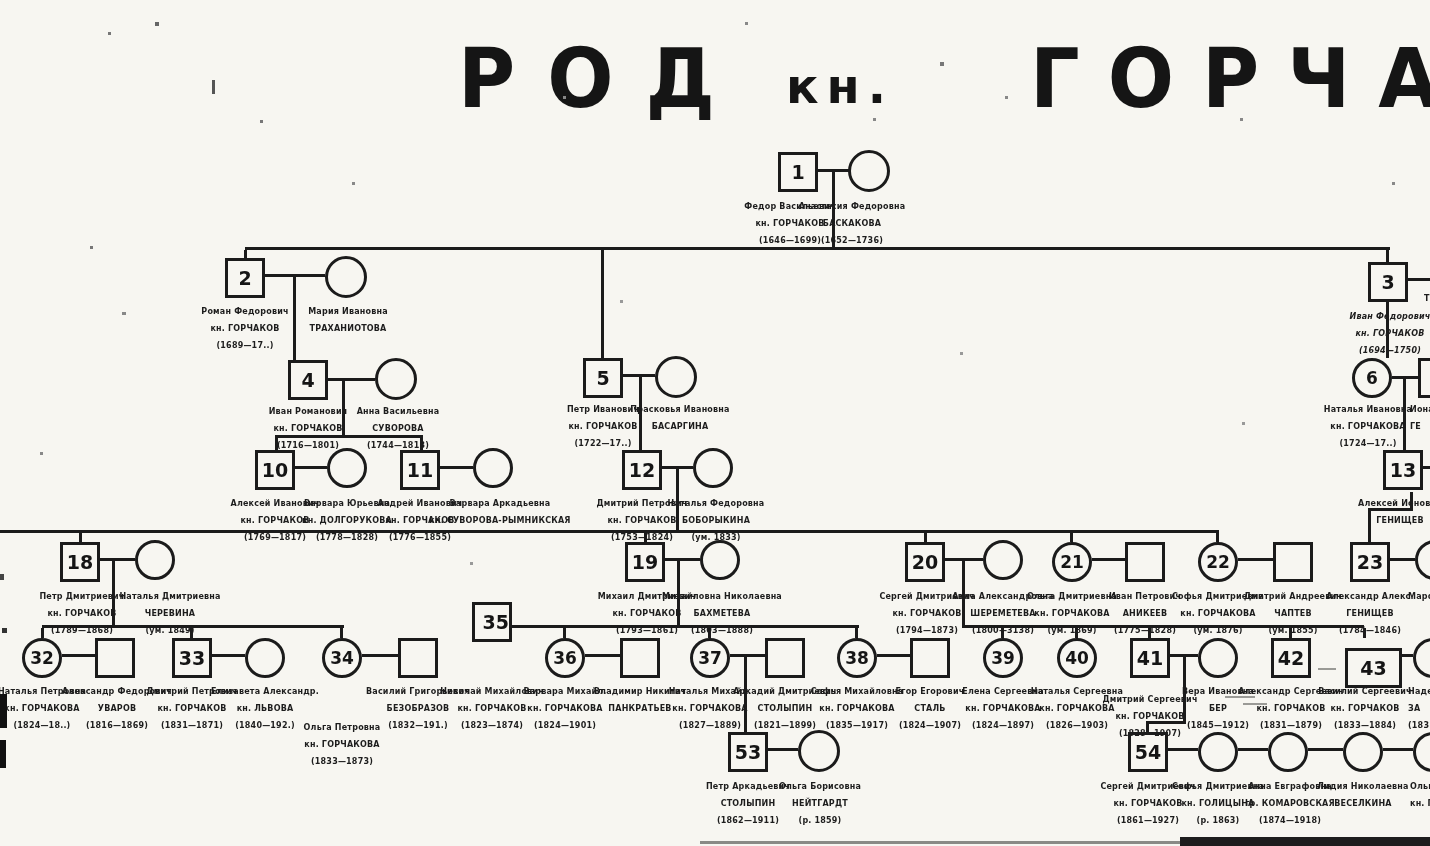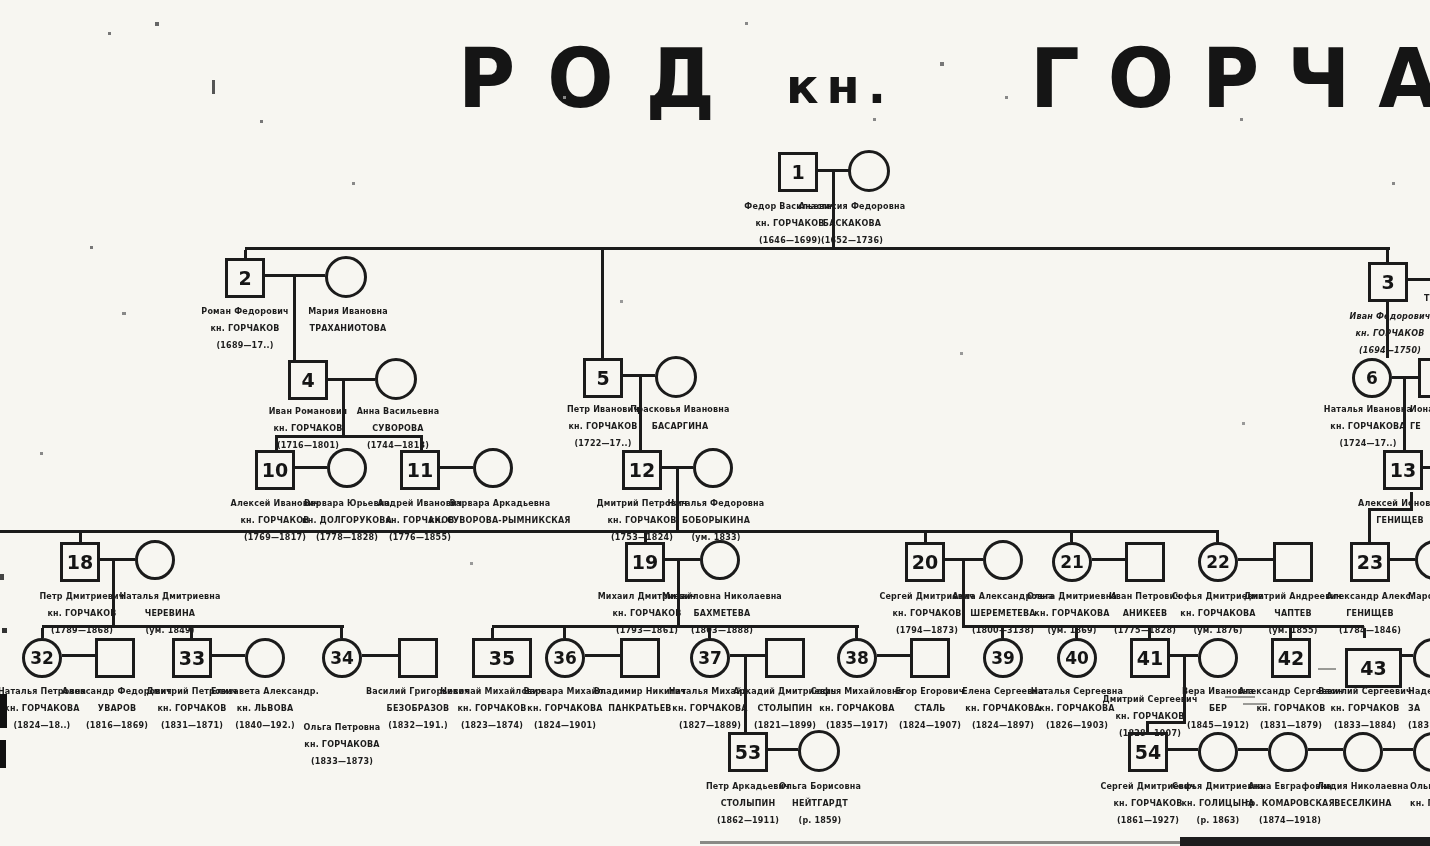--- a/index.html
+++ b/index.html
@@ -176,21 +176,21 @@
       </div>
       <div class="sym" style="left: 95px; top: 638px; width: 40px; height: 40px;"></div>
       <div class="sym" style="left: 172px; top: 638px; width: 40px; height: 40px;">
         <span class="num">33</span>
       </div>
       <div class="sym circle" style="left: 245px; top: 638px; width: 40px; height: 40px;"></div>
       <div class="sym circle" style="left: 322px; top: 638px; width: 40px; height: 40px;">
         <span class="num">34</span>
       </div>
       <div class="sym" style="left: 398px; top: 638px; width: 40px; height: 40px;"></div>
-      <div class="sym" style="left: 472px; top: 638px; width: 60px; height: 40px;">
+      <div class="sym" style="left: 472px; top: 602px; width: 40px; height: 40px; justify-content: flex-end;">
         <span class="num">35</span>
       </div>
       <div class="sym circle" style="left: 545px; top: 638px; width: 40px; height: 40px;">
         <span class="num">36</span>
       </div>
       <div class="sym" style="left: 620px; top: 638px; width: 40px; height: 40px;"></div>
       <div class="sym circle" style="left: 690px; top: 638px; width: 40px; height: 40px;">
         <span class="num">37</span>
       </div>
       <div class="sym" style="left: 765px; top: 638px; width: 40px; height: 40px;"></div>

